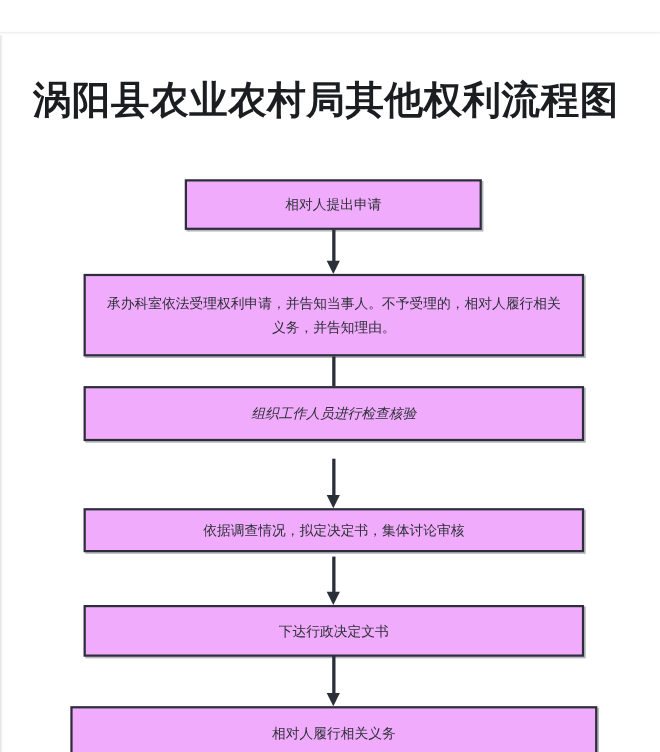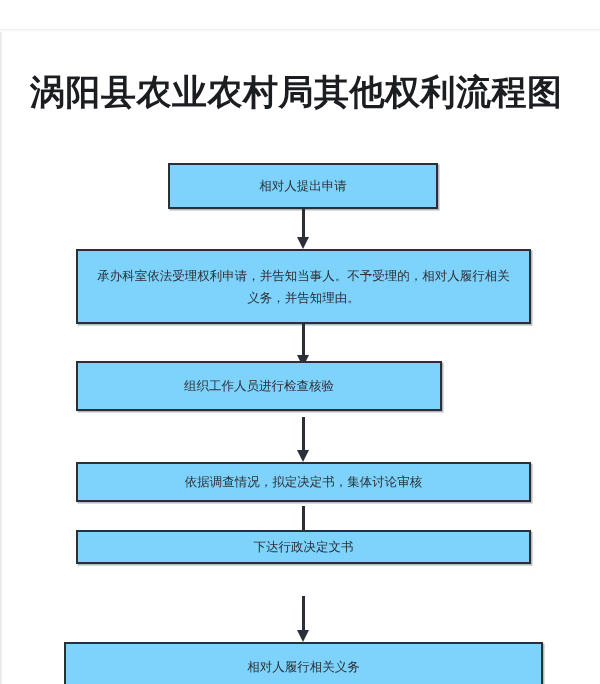--- a/index.html
+++ b/index.html
@@ -51,21 +51,21 @@
     font-weight: 700;
     line-height: 46px;
     color: #1b1d21;
     letter-spacing: 0.5px;
     white-space: nowrap;
   }
 
   .node {
     position: absolute;
     box-sizing: border-box;
-    background: #7dd3fc;
+    background: #f0abfc;
     border: 2px solid #2b2f38;
     box-shadow: 1.5px 1.5px 0 0 rgba(120,124,132,0.55);
     display: flex;
     align-items: center;
     justify-content: center;
     text-align: center;
     color: #2d3036;
     font-size: 12.5px;
     line-height: 22px;
     padding: 4px 14px;
@@ -115,39 +115,39 @@
 
   <div class="node" id="n2" style="left: 76px; top: 220px; width: 455px; height: 75px;">
     <span class="node-text">承办科室依法受理权利申请，并告知当事人。不予受理的，相对人履行相关义务，并告知理由。</span>
   </div>
 
   <div class="connector" id="c2" style="left: 303px; top: 295px;">
     <div class="shaft" style="height: 34px;"></div>
     <div class="head" style="top: 31px;"></div>
   </div>
 
-  <div class="node" id="n3" style="left: 76px; top: 332px; width: 366px; height: 50px;">
+  <div class="node" id="n3" style="left: 76px; top: 322px; width: 455px; height: 50px; font-style: italic;">
     <span class="node-text">组织工作人员进行检查核验</span>
   </div>
 
   <div class="connector" id="c3" style="left: 303px; top: 388px;">
     <div class="shaft" style="height: 36px;"></div>
     <div class="head" style="top: 33px;"></div>
   </div>
 
   <div class="node" id="n4" style="left: 76px; top: 433px; width: 455px; height: 40px;">
     <span class="node-text">依据调查情况，拟定决定书，集体讨论审核</span>
   </div>
 
   <div class="connector" id="c4" style="left: 303px; top: 477px;">
     <div class="shaft" style="height: 35px;"></div>
     <div class="head" style="top: 32px;"></div>
   </div>
 
-  <div class="node" id="n5" style="left: 76px; top: 501px; width: 455px; height: 34px;">
+  <div class="node" id="n5" style="left: 76px; top: 521px; width: 455px; height: 47px;">
     <span class="node-text">下达行政决定文书</span>
   </div>
 
   <div class="connector" id="c5" style="left: 303px; top: 567px;">
     <div class="shaft" style="height: 37px;"></div>
     <div class="head" style="top: 34px;"></div>
   </div>
 
   <div class="node" id="n6" style="left: 64px; top: 613px; width: 479px; height: 50px;">
     <span class="node-text">相对人履行相关义务</span>

